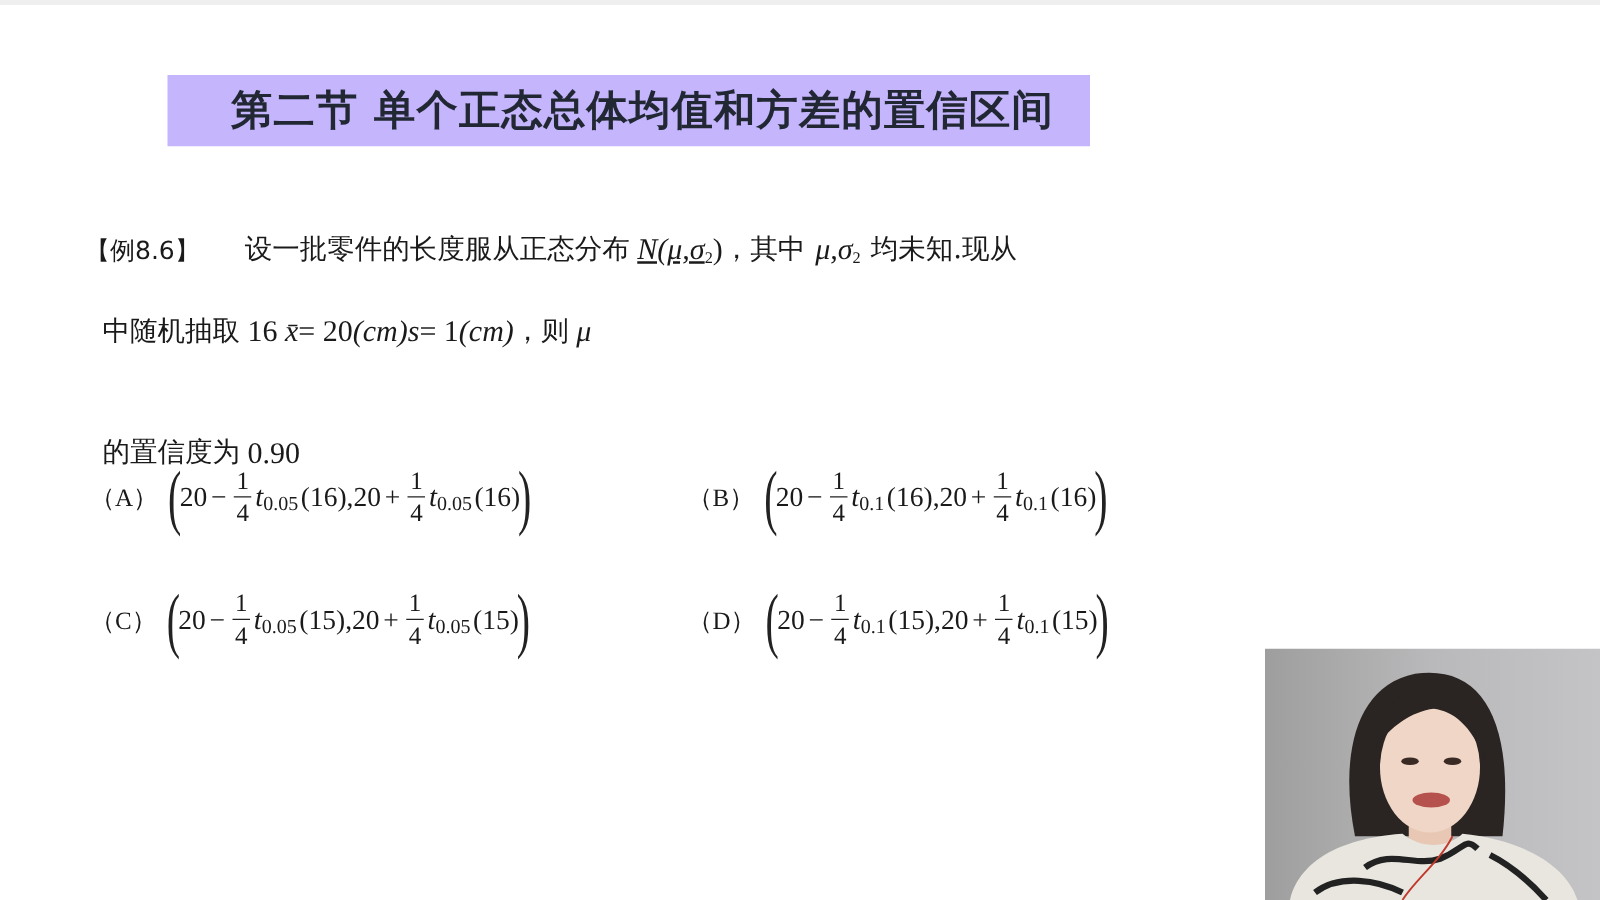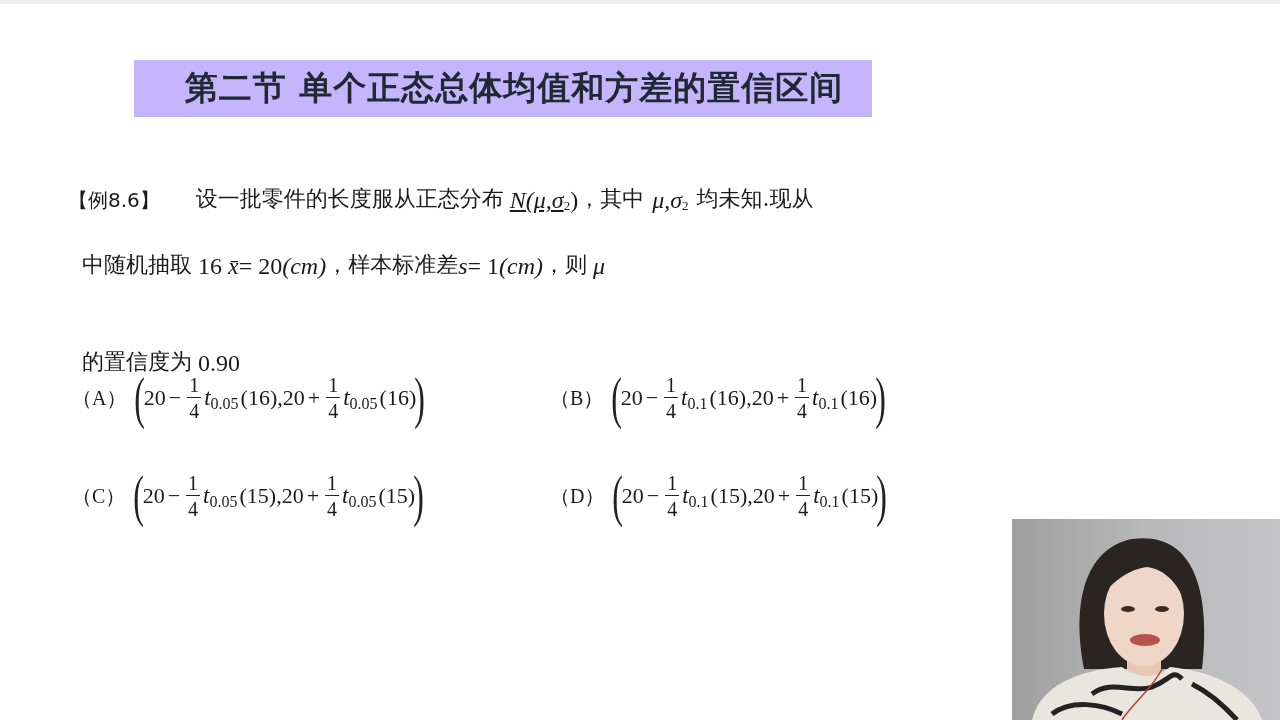--- a/index.html
+++ b/index.html
@@ -63,21 +63,20 @@
 </div>
 
 <div class="line" style="left:82px; top:250px;">
   <span>中随机抽取</span>
   <span class="gap" style="width:6px;"></span>
   <span class="rm" style="font-size:24px;">16</span>
   <span class="gap" style="width:6px;"></span>
   <span class="it" style="font-size:24px;">x̄</span>
   <span class="rm" style="font-size:24px;"> = 20</span>
   <span class="it" style="font-size:24px;">(cm)</span>
-  <span>，样本标准差</span>
   <span class="it" style="font-size:24px;">s</span>
   <span class="rm" style="font-size:24px;"> = 1</span>
   <span class="it" style="font-size:24px;">(cm)</span>
   <span>，则</span>
   <span class="gap" style="width:6px;"></span>
   <span class="it" style="font-size:24px;">μ</span>
 </div>
 
 <div class="line" style="left:82px; top:312px;margin-top:35px;">
   <span>的置信度为</span>

